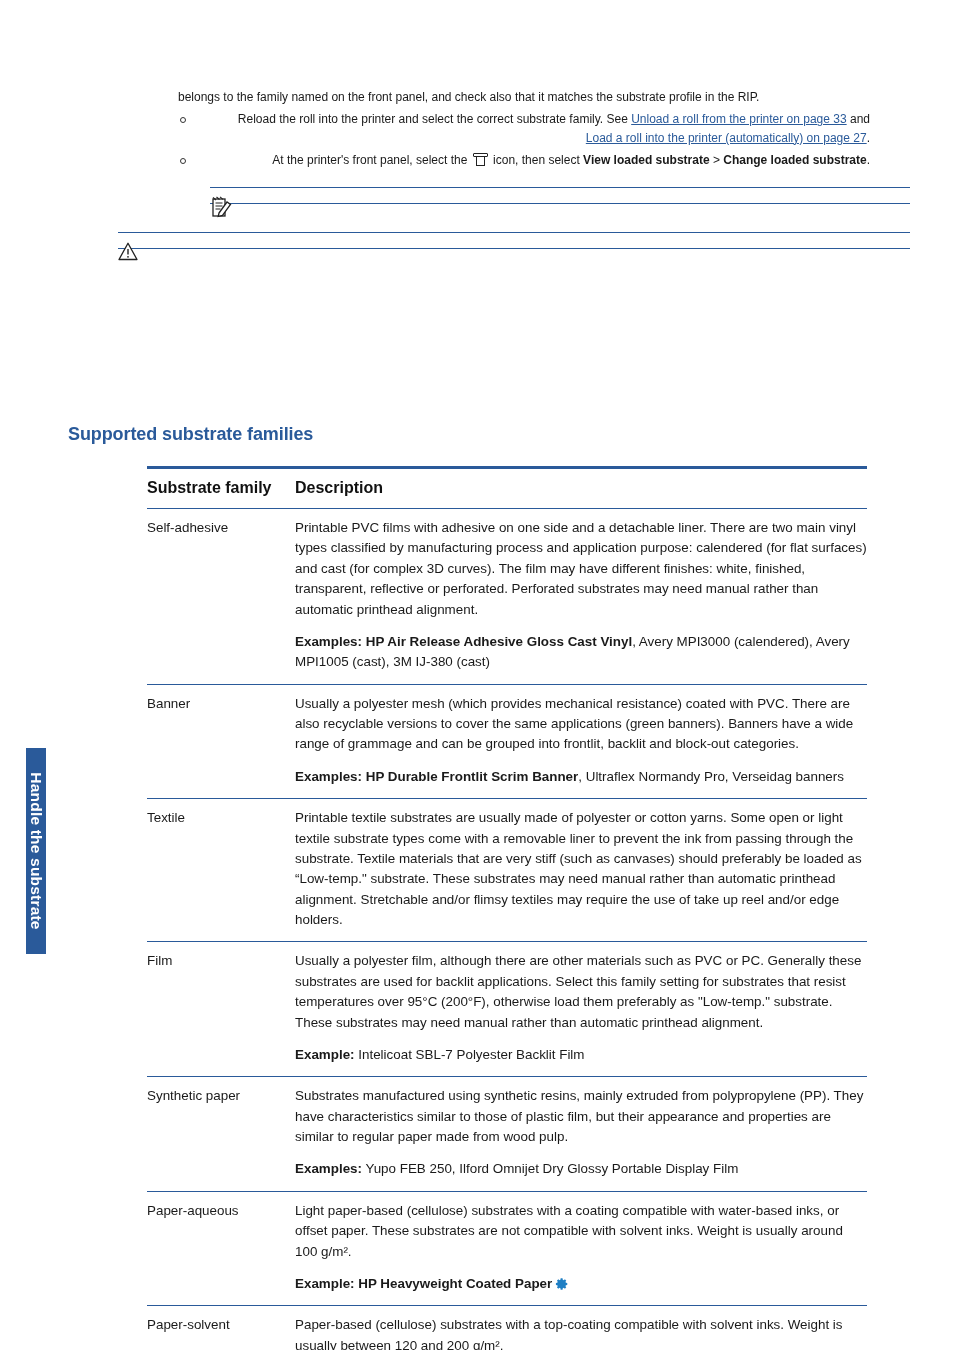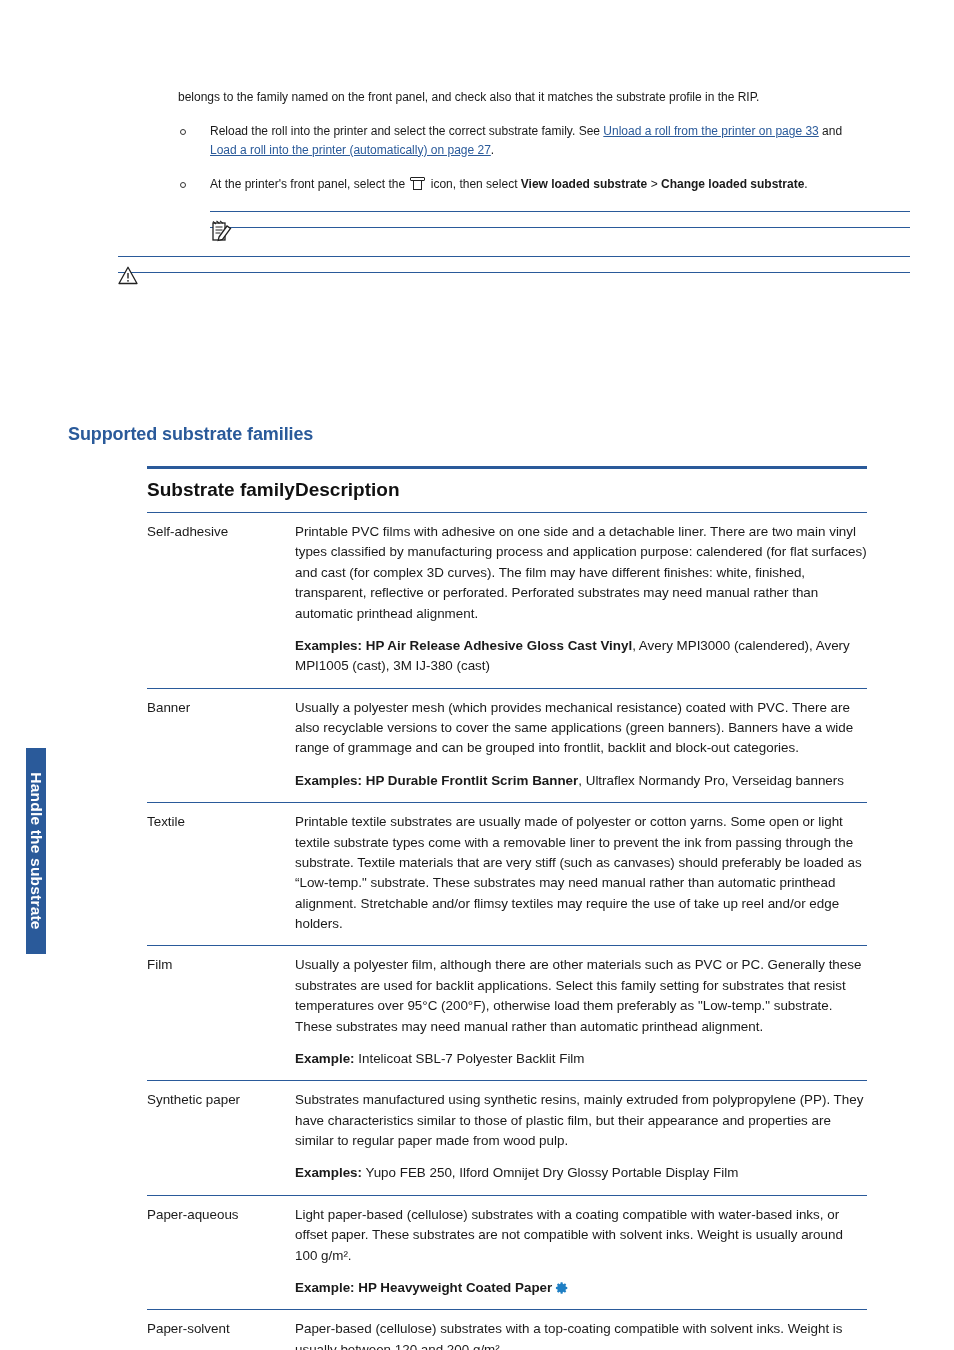--- a/index.html
+++ b/index.html
@@ -76,21 +76,22 @@
     height: 5px;
     border-radius: 50%;
     background: #2a5a9a;
   }
 
   
   .bullet-l2 {
     position: relative;
     margin-left: 142px;
     width: 660px;
-    margin-top: 16px;
+    margin-top: 4px;
+    text-align: right;
   }
   .bullet-l2 .circ {
     position: absolute;
     left: -30px;
     top: 7px;
     width: 4px;
     height: 4px;
     border-radius: 50%;
     border: 1px solid #333;
     background: transparent;
@@ -191,21 +192,21 @@
     top: 466px;
     width: 720px;
   }
   table.substrate-table {
     border-collapse: collapse;
     width: 720px;
     table-layout: fixed;
   }
   table.substrate-table thead th {
     text-align: left;
-    font-size: 19px;
+    font-size: 16px;
     font-weight: bold;
     color: #111;
     padding: 10px 0 11px 0;
     border-top: 3px solid #2a5a9a;
     border-bottom: 1.4px solid #2a5a9a;
   }
   table.substrate-table tbody td {
     vertical-align: top;
     font-size: 13.4px;
     line-height: 1.52;

